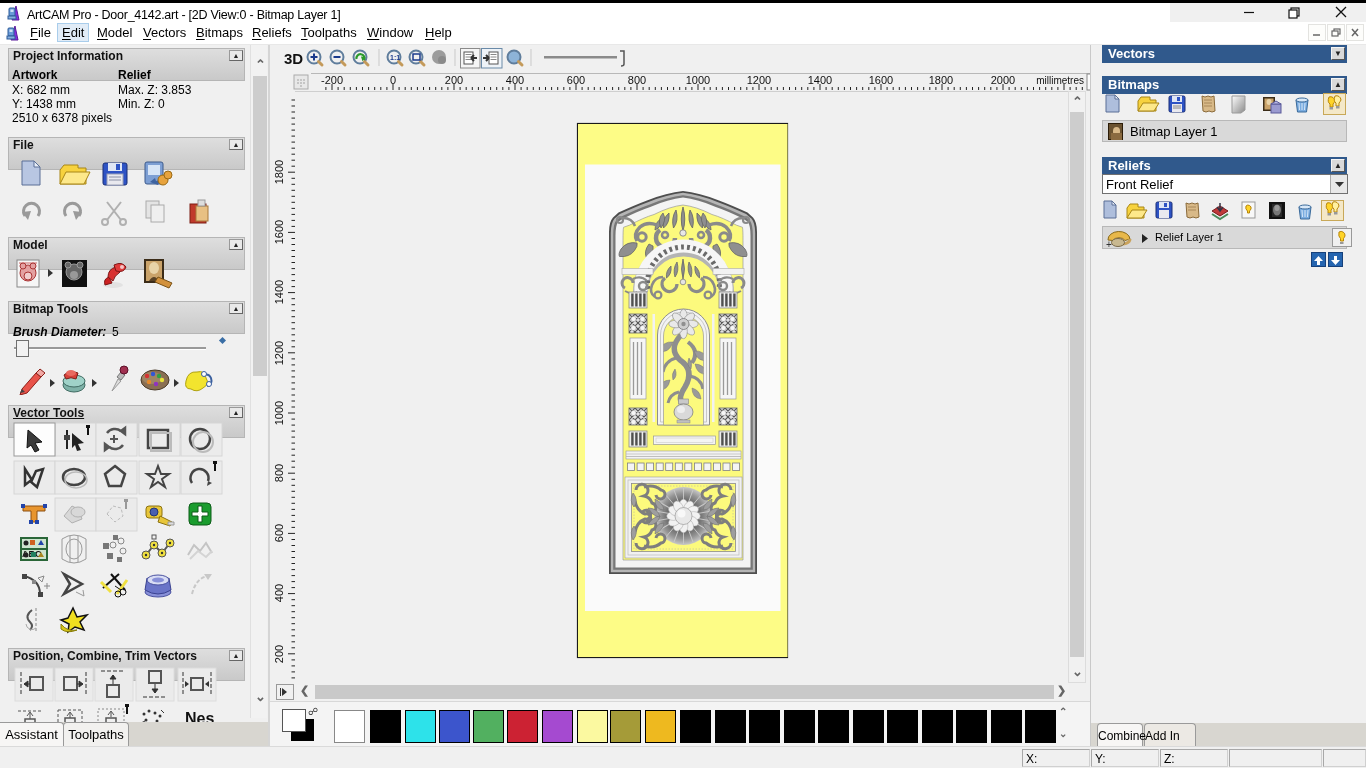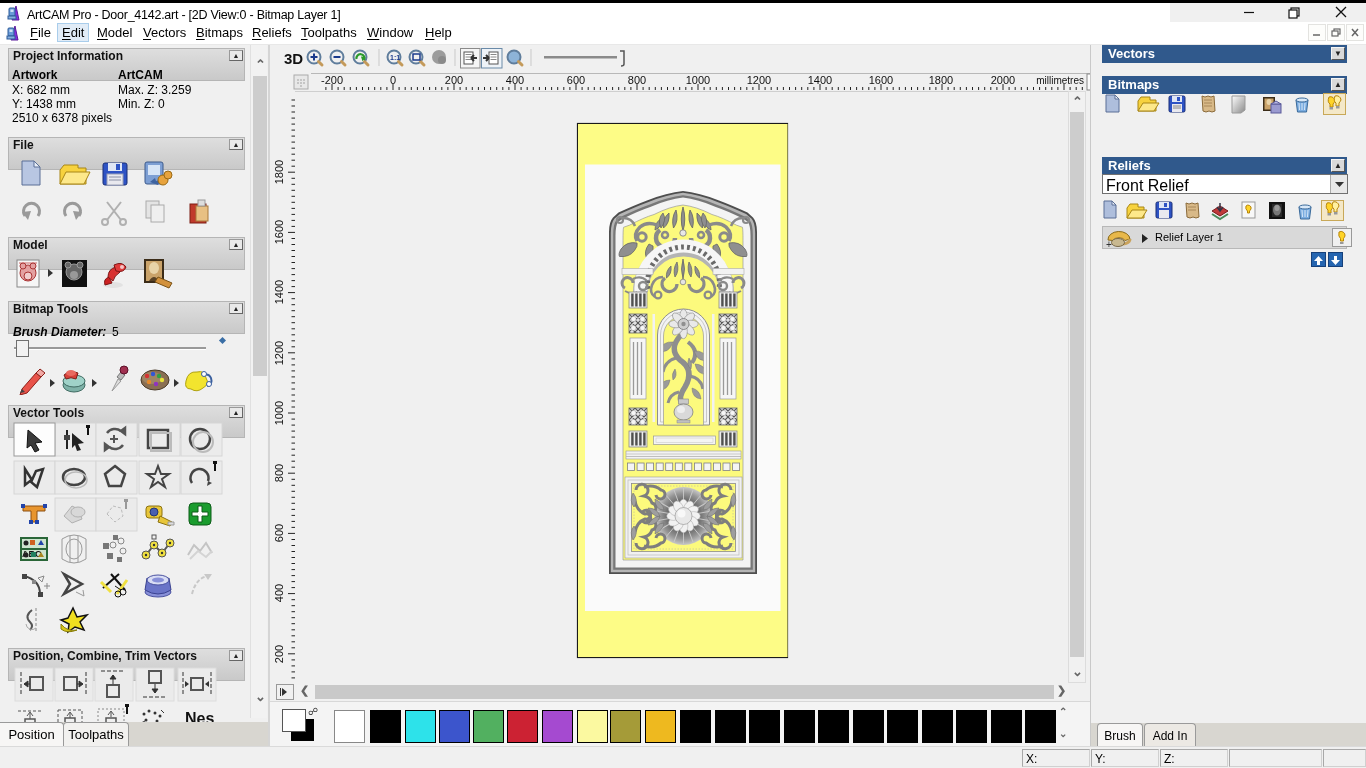--- a/index.html
+++ b/index.html
@@ -91,23 +91,23 @@
     </div>
     <div class="abs" style="left:1346px;top:2px;width:18px;height:17px;border:1px solid #e3e3e0;background:#fdfdfb;">
       <svg width="16" height="15">
           <path d="M5 4 l6 7 M11 4 l-6 7" stroke="#666" stroke-width="1.5"></path>
         </svg>
     </div>
   </div>
   <div class="abs" id="leftpanel">
     <div class="lheader" style="top:3px;">Project Information<div class="lheaderbtn">▲</div></div>
     <div class="ltextb" style="left:12px; top:23px;">Artwork</div>
-    <div class="ltextb" style="left:118px; top:23px;">ArtCAM</div>
+    <div class="ltextb" style="left:118px; top:23px;">Relief</div>
     <div class="ltext" style="left:12px; top:38px;">X: 682 mm</div>
-    <div class="ltext" style="left:118px; top:38px;">Max. Z: 3.259</div>
+    <div class="ltext" style="left:118px; top:38px;">Max. Z: 3.853</div>
     <div class="ltext" style="left:12px; top:52px;">Y: 1438 mm</div>
     <div class="ltext" style="left:118px; top:52px;">Min. Z: 0</div>
     <div class="ltext" style="left:12px; top:66px;">2510 x 6378 pixels</div>
     <div class="lheader" style="top:92px;">File<div class="lheaderbtn">▲</div></div>
     <div id="fileicons1" class="abs" style="left:0;top:113px;">
       <svg width="250" height="30" viewBox="0 0 250 30">
         <g>
             <path d="M22 3 L34 3 L40 9 L40 27 L22 27 Z" fill="#b8c6e2" stroke="#5a6f96" stroke-width="1"></path>
             <path d="M34 3 L34 9 L40 9 Z" fill="#e8eef8" stroke="#5a6f96" stroke-width="1"></path>
           </g>
@@ -232,21 +232,21 @@
           </g>
         <path d="M174 16 l5 4 l-5 4 z" fill="#333"></path>
         <g>
             <path d="M186 18 q2 -10 11 -9 q8 -2 9 6 q4 6 -3 10 q-6 5 -12 1 q-7 0 -5 -8 z" fill="#f2e42e" stroke="#b0a210"></path>
             <path d="M203 12 q6 -2 8 3 q2 6 -4 8" fill="none" stroke="#3a5f9e" stroke-width="2"></path>
             <circle cx="209" cy="21" r="2.5" fill="#fff" stroke="#3a5f9e"></circle>
             <circle cx="204" cy="11" r="2.5" fill="#fff" stroke="#3a5f9e"></circle>
           </g>
       </svg>
     </div>
-    <div class="lheader" style="top:360px;">Vector Tools<div class="lheaderbtn">▲</div></div>
+    <div class="lheader" style="top:360px;text-decoration:underline;">Vector Tools<div class="lheaderbtn">▲</div></div>
     <div id="vectorgrid" class="abs" style="left:0;top:376px;">
       <svg width="250" height="222" viewBox="0 0 250 222">
         <g fill="#ebebeb" stroke="#d6d6d6">
           <rect x="55" y="2" width="41" height="33"></rect>
             <rect x="96" y="2" width="41" height="33"></rect>
             <rect x="139" y="2" width="41" height="33"></rect>
             <rect x="181" y="2" width="41" height="33"></rect>
           <rect x="14" y="40" width="41" height="33"></rect>
             <rect x="55" y="40" width="41" height="33"></rect>
             <rect x="96" y="40" width="41" height="33"></rect>
@@ -492,21 +492,21 @@
             <circle cx="-6" cy="2" r="1.5"></circle>
             <circle cx="5" cy="3" r="1.5"></circle>
             <path d="M-11 5 l4 -2 M9 -8 l3 3" stroke="#333"></path>
           </g>
         <text x="185" y="58" font-size="16" font-weight="bold" fill="#111" font-family="Liberation Sans">Nes</text>
       </svg>
     </div>
     <div id="ltabs" class="abs" style="left:0;top:677px;width:270px;height:24px;">
       <div class="abs" style="left:0;top:0;width:270px;height:24px;background:#d8d6d0;"></div>
       <div class="abs" style="left:63px;top:0;width:66px;height:24px;background:#f2f1ef;border:1px solid #9a9a9a;border-bottom:none;border-radius:4px 4px 0 0;font-size:13px;text-align:center;padding-top:4px;">Toolpaths</div>
-      <div class="abs" style="left:0;top:0;width:64px;height:24px;background:#f7f6f5;border:1px solid #9a9a9a;border-left:none;border-bottom:none;border-radius:0 4px 0 0;font-size:13px;text-align:center;padding-top:4px;">Position</div>
+      <div class="abs" style="left:0;top:0;width:64px;height:24px;background:#f7f6f5;border:1px solid #9a9a9a;border-left:none;border-bottom:none;border-radius:0 4px 0 0;font-size:13px;text-align:center;padding-top:4px;">Assistant</div>
     </div>
   </div>
   <div class="abs" id="lscroll">
     <div class="chev" style="left:4px; top:12px;">⌃</div>
     <div class="abs" id="lscrollthumb"></div>
     <div class="chev" style="left:4px; top:644px;">⌄</div>
   </div>
   <div class="abs" id="lpborder"></div>
   <div class="abs" id="toolbar">
     <svg width="820" height="27" viewBox="0 0 820 27">
@@ -1038,23 +1038,30 @@
           </g>
         <g transform="translate(221,0)">
             <rect x="0.5" y="0.5" width="22" height="21" fill="#f4e8c8" stroke="#c8a858"></rect>
             <path d="M6 4 a4.5 4.5 0 0 1 6 4 q-1 2 -2 3 l0 3 l-3 0 l0 -3 q-3 -2 -1 -7" fill="#ffd428" stroke="#b8860b"></path>
             <rect x="6.5" y="14" width="3.5" height="2.5" fill="#999"></rect>
             <path d="M12 3 a4.5 4.5 0 0 1 6 4 q-1 2 -2 3 l0 3 l-3 0 l0 -3 q-3 -2 -1 -7" fill="#fff0a0" stroke="#b8860b"></path>
             <rect x="13" y="13" width="3.5" height="2.5" fill="#999"></rect>
           </g>
       </svg>
     </div>
+    <div class="abs" style="left:11px; top:75px; width:245px; height:22px; background:#d9d9d9; border:1px solid #b8b8b8;">
+      <div class="abs" style="left:5px; top:2px; width:15px; height:17px; background:#6a5230; border:1px solid #2b1c08;">
+        <div class="abs" style="left:3.5px; top:3px; width:7px; height:8px; background:#d8b888; border-radius:50% 50% 40% 40%;"></div>
+        <div class="abs" style="left:2px; top:9px; width:11px; height:7px; background:#8a6a40;"></div>
+      </div>
+      <div class="abs" style="left:27px; top:3px; font-size:13px;">Bitmap Layer 1</div>
+    </div>
     <div class="rheader" style="top:112px;">Reliefs<div class="rheaderbtn">▲</div></div>
     <div class="abs" style="left:11px; top:129px; width:246px; height:20px; background:#fff; border:1px solid #707070;">
-      <div class="abs" style="left:3px; top:2px; font-size:16px;">Front Relief</div>
+      <div class="abs" style="left:3px; top:2px; font-size:13px;">Front Relief</div>
       <div class="abs" style="left:227px; top:0px; width:17px; height:18px; background:#e8e8e8; border-left:1px solid #aaa;">
         <svg width="17" height="18">
             <path d="M4 7 l4.5 5 l4.5 -5 z" fill="#333"></path>
           </svg>
       </div>
     </div>
     <div class="abs" style="left:11px; top:155px;">
       <svg width="245" height="21" viewBox="0 0 245 21">
         <g>
             <path d="M2 1 L10 1 L14 5 L14 18 L2 18 Z" fill="#aebedc" stroke="#5a6f96"></path>
@@ -1128,22 +1135,22 @@
       <svg width="13" height="13">
           <path d="M6.5 2 L11 7 H8 V11 H5 V7 H2 Z" fill="#fff"></path>
         </svg>
     </div>
     <div class="abs" style="left:237px; top:207px; width:15px; height:15px; background:#2565b0; border:1px solid #16407a;">
       <svg width="13" height="13">
           <path d="M6.5 11 L11 6 H8 V2 H5 V6 H2 Z" fill="#fff"></path>
         </svg>
     </div>
     <div class="abs" style="left:0px; top:678px; width:276px; height:24px; background:#d8d6d0;">
-      <div class="abs" style="left:53px; top:0; width:52px; height:24px; background:#ece9e4; border:1px solid #9a9a9a; border-bottom:none; border-radius:4px 4px 0 0; font-size:12px; text-align:center; padding-top:5px;">Add In</div>
-      <div class="abs" style="left:6px; top:0; width:46px; height:24px; background:#f7f6f5; border:1px solid #9a9a9a; border-bottom:none; border-radius:4px 4px 0 0; font-size:12px; text-align:center; padding-top:5px;">Brush</div>
+      <div class="abs" style="left:53px; top:0; width:52px; height:24px; background:#ece9e4; border:1px solid #9a9a9a; border-bottom:none; border-radius:4px 4px 0 0; font-size:12px; text-align:left; padding-top:5px;">Add In</div>
+      <div class="abs" style="left:6px; top:0; width:46px; height:24px; background:#f7f6f5; border:1px solid #9a9a9a; border-bottom:none; border-radius:4px 4px 0 0; font-size:12px; text-align:center; padding-top:5px;">Combine</div>
     </div>
   </div>
   <div class="abs" id="statusbar">
     <div class="statusfield" style="left:1022px; width:68px;">X:</div>
     <div class="statusfield" style="left:1091px; width:68px;">Y:</div>
     <div class="statusfield" style="left:1160px; width:68px;">Z:</div>
     <div class="statusfield" style="left:1229px; width:93px;"></div>
     <div class="statusfield" style="left:1323px; width:43px;"></div>
   </div>
 </div>

